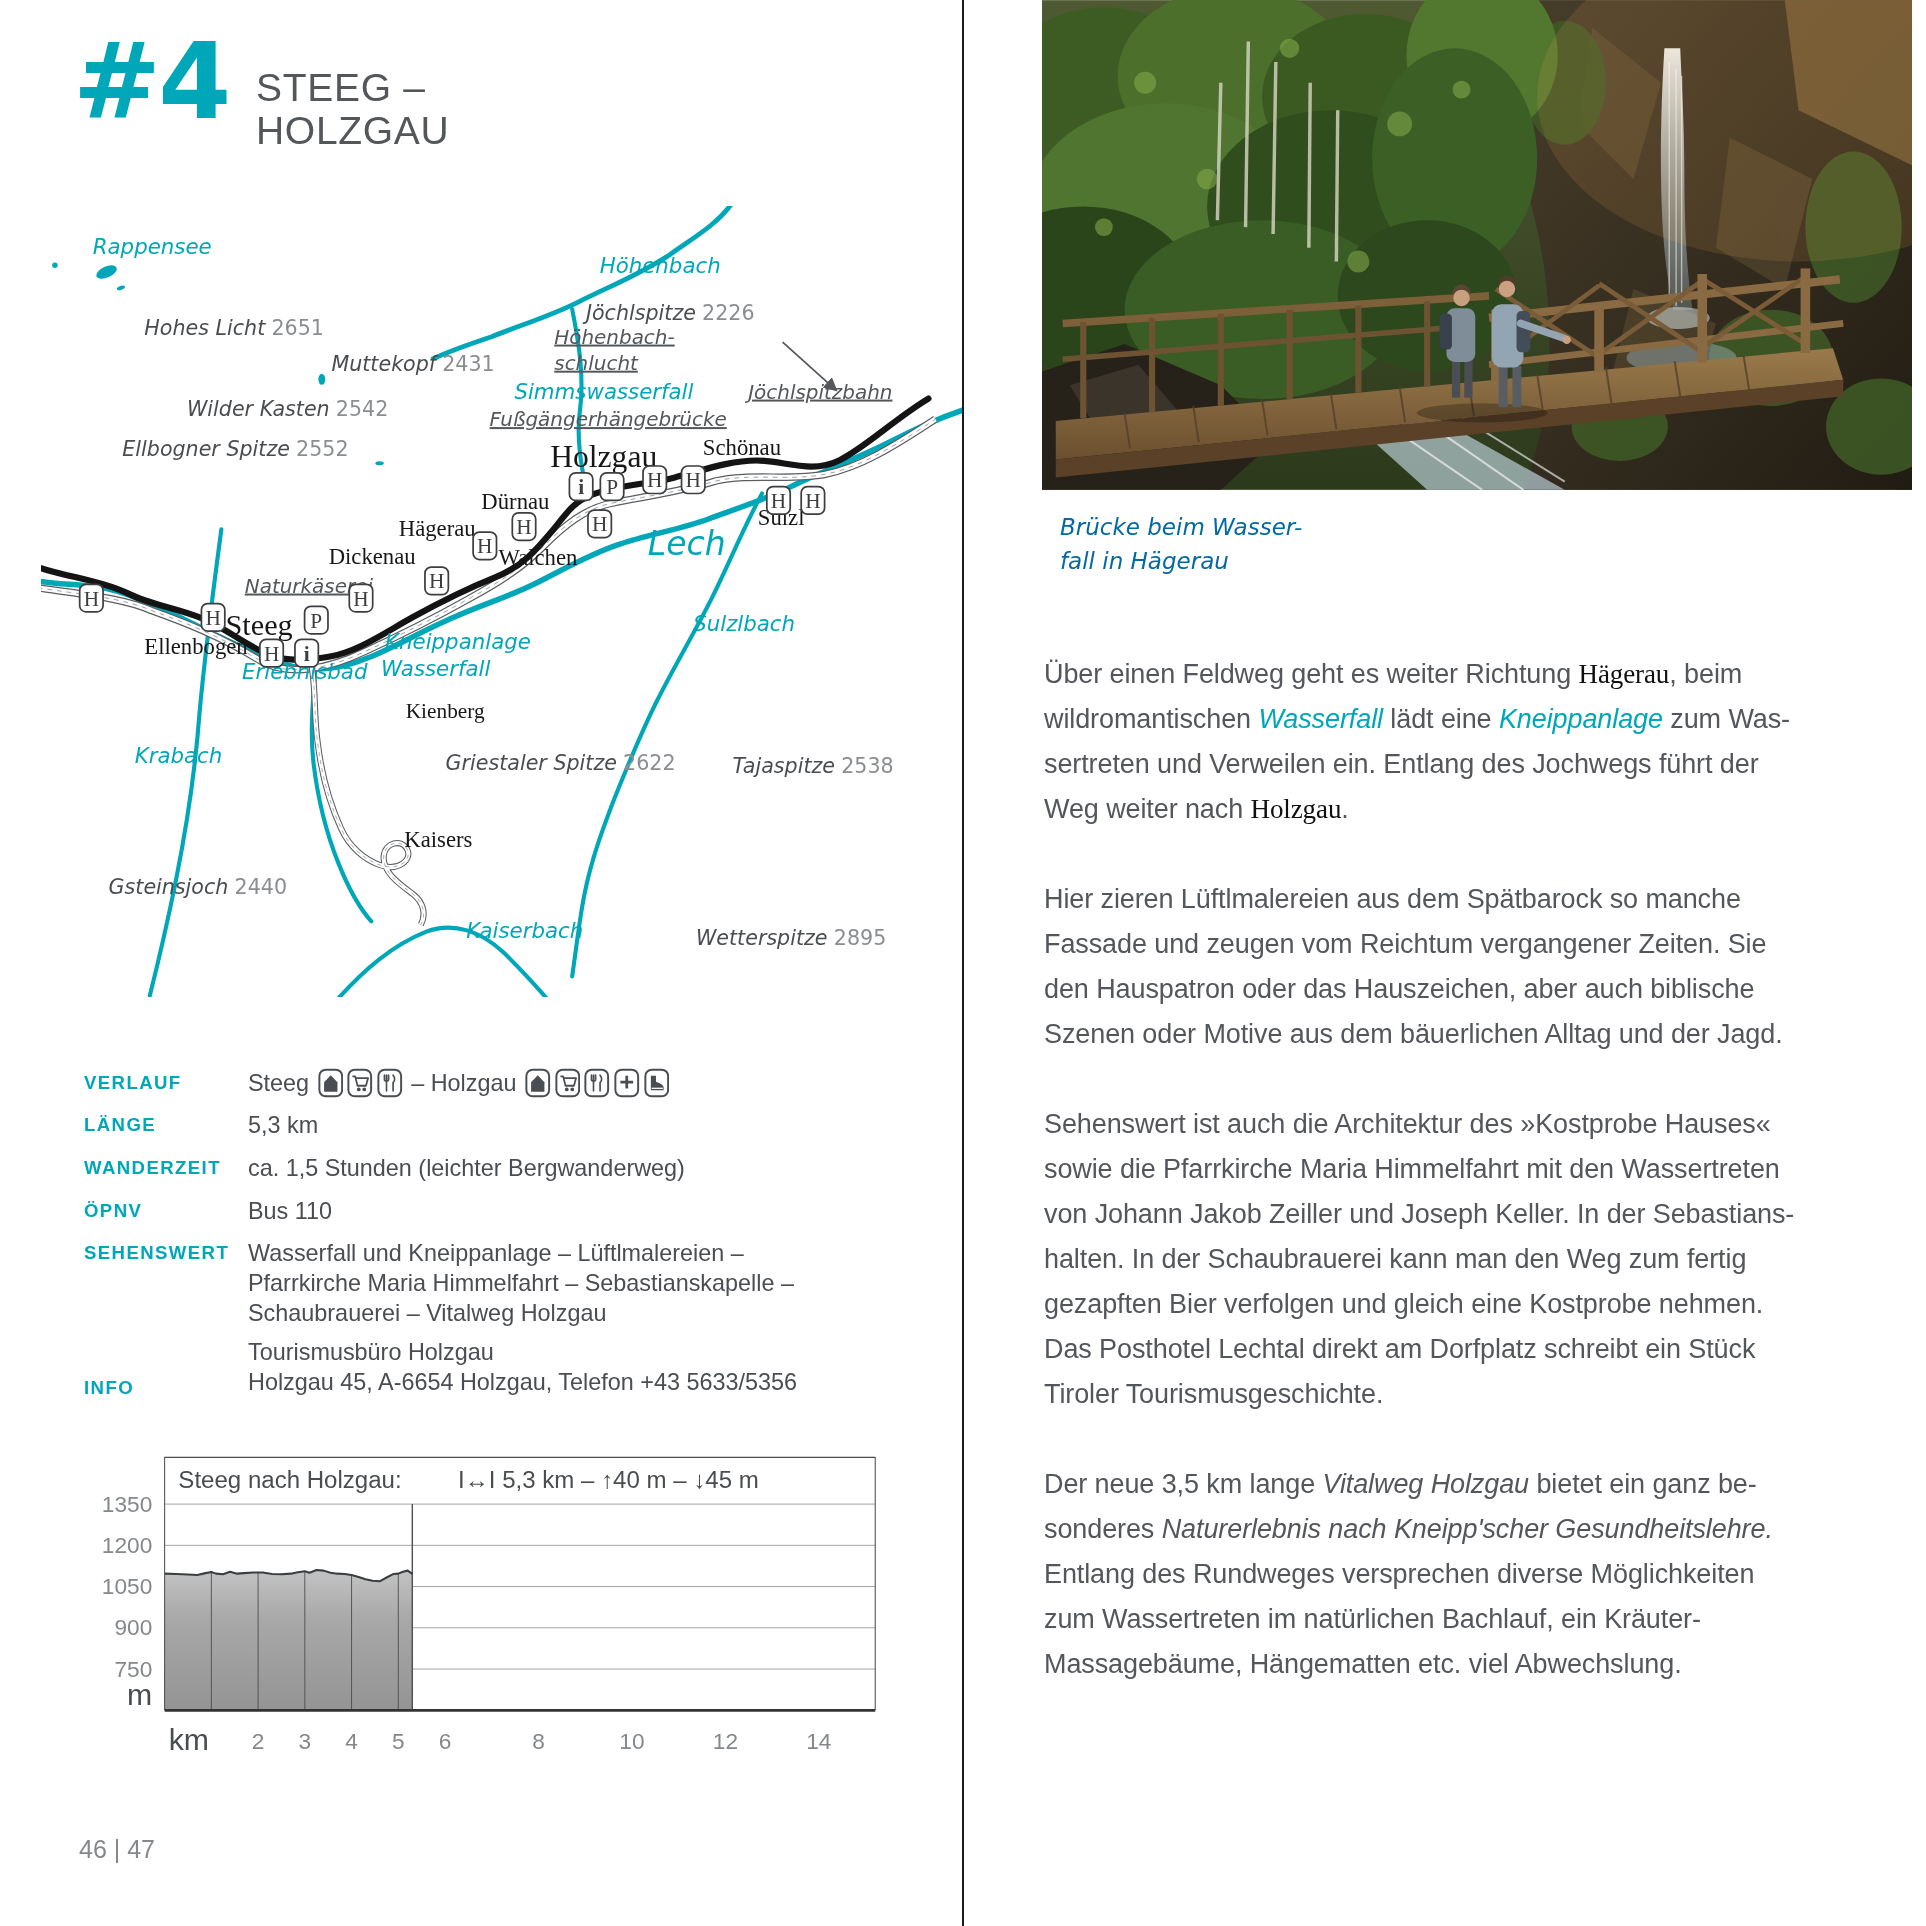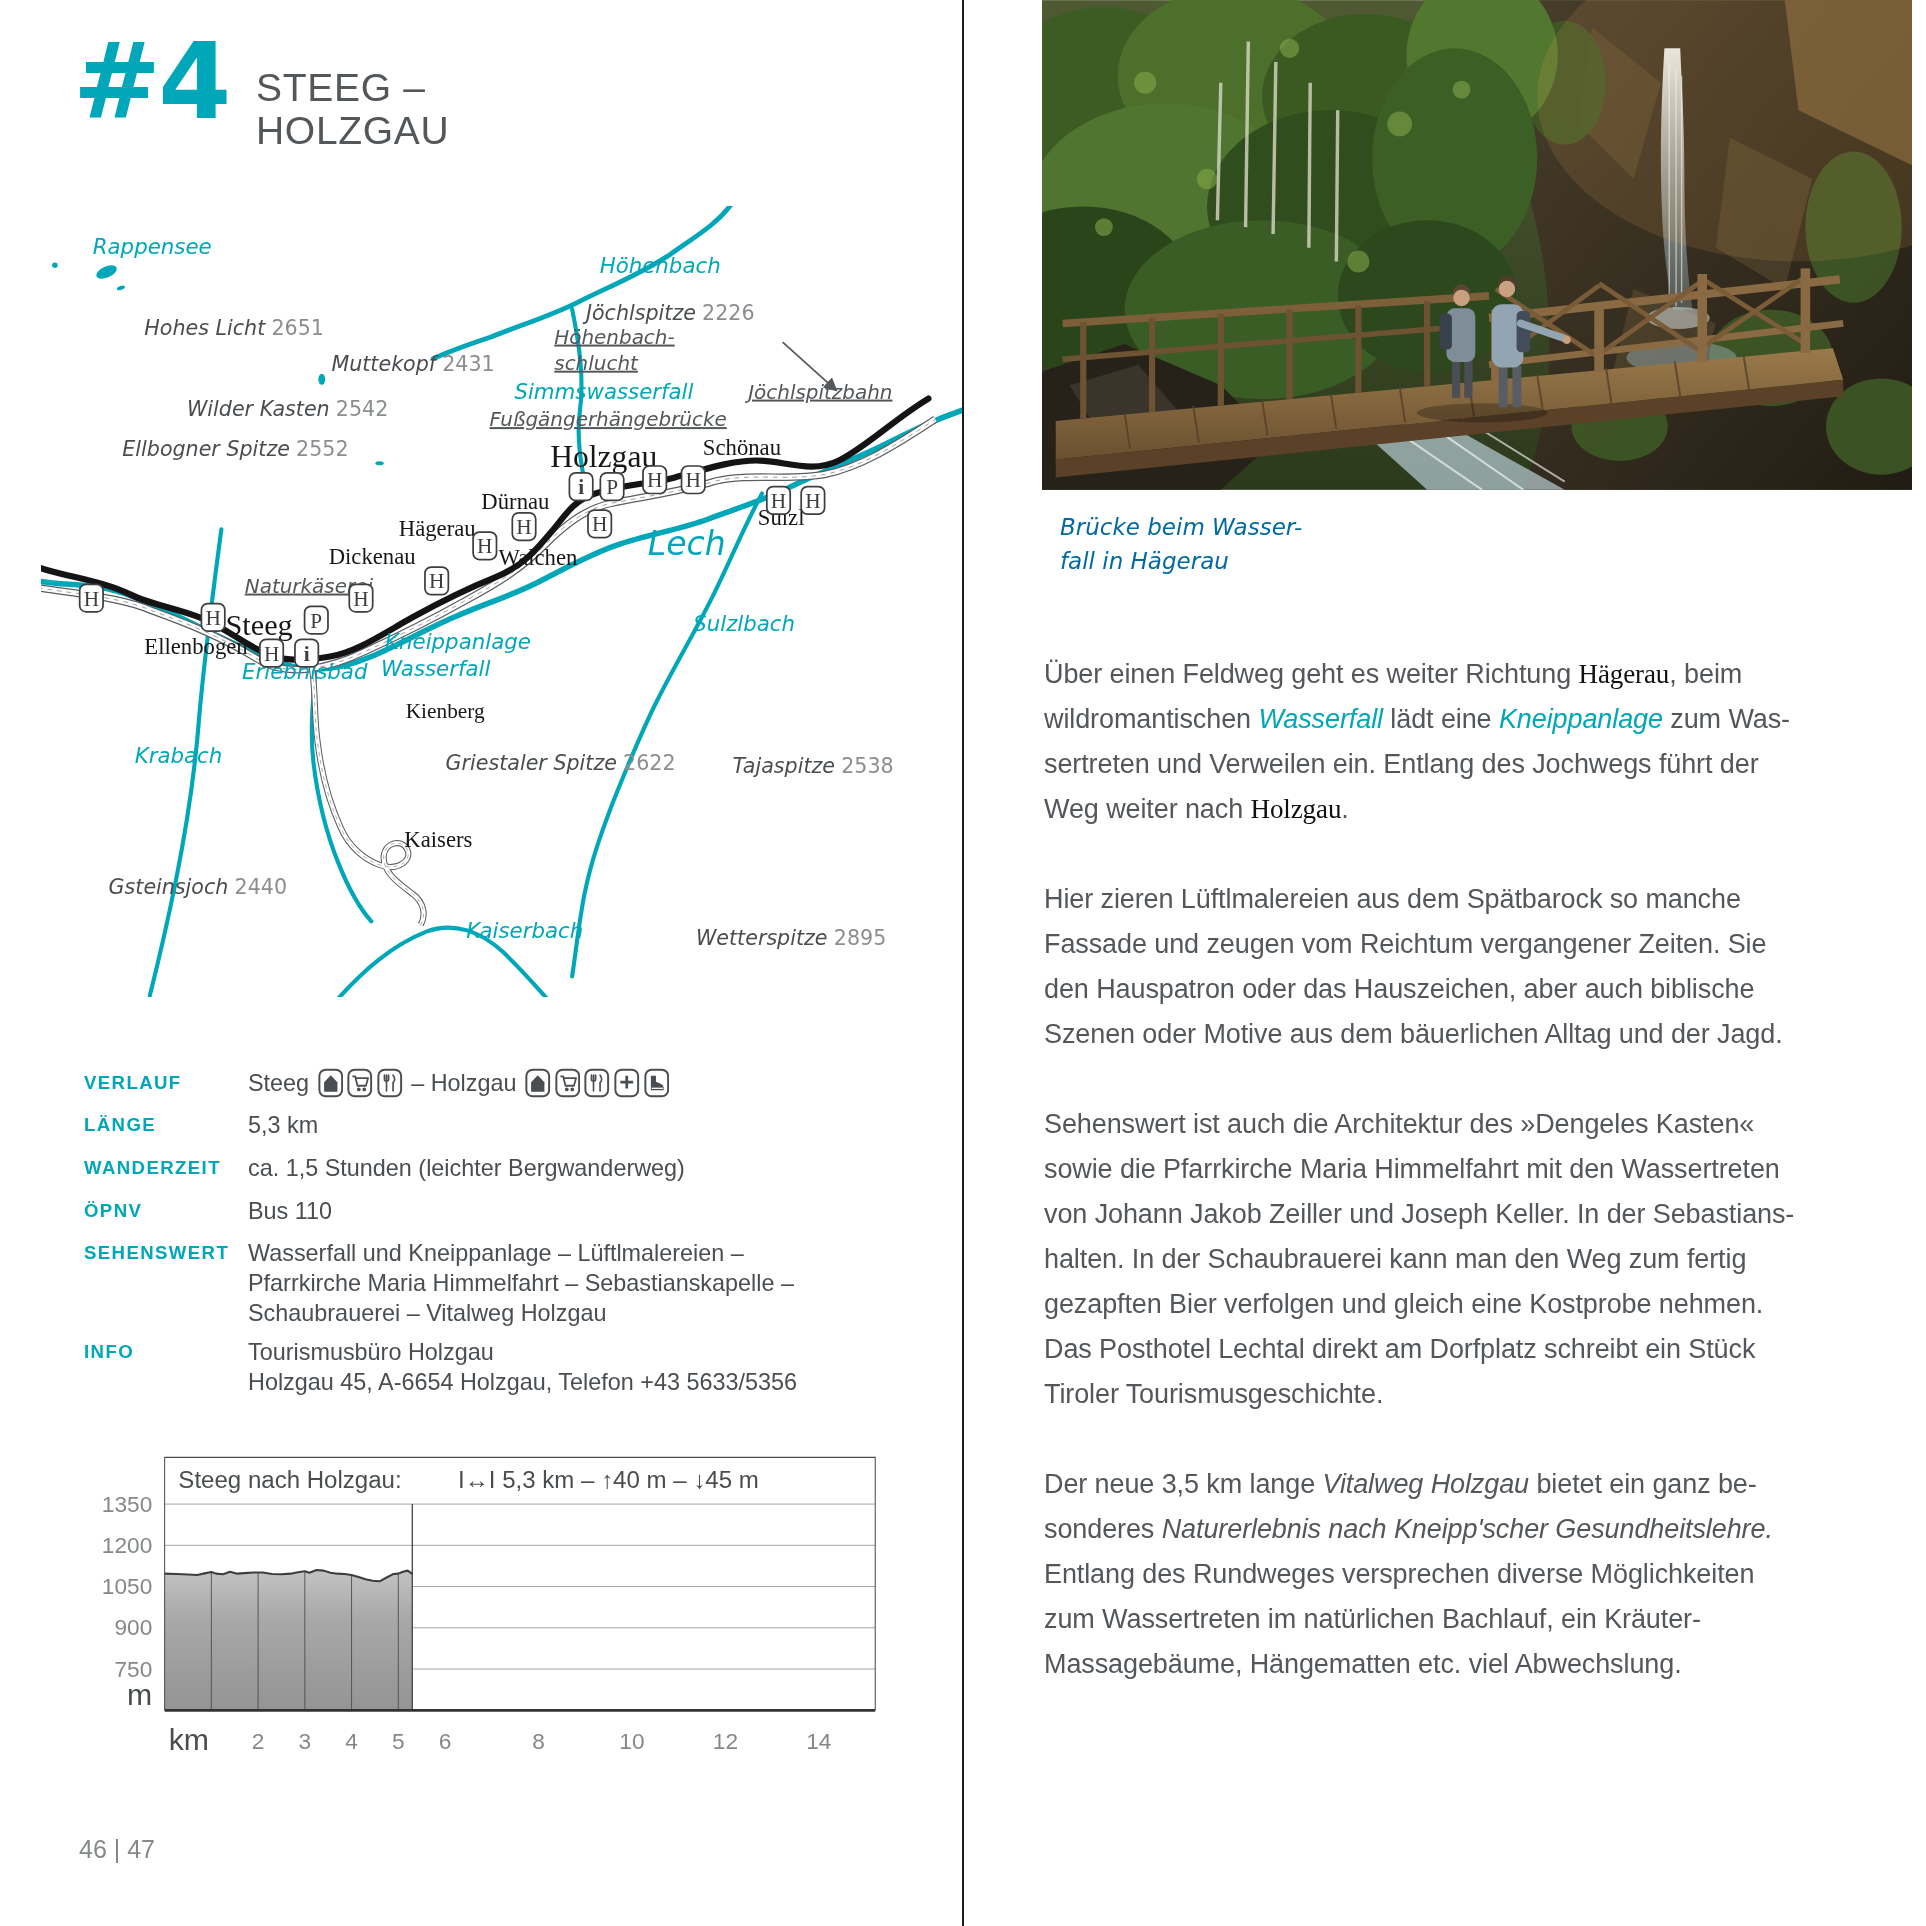--- a/index.html
+++ b/index.html
@@ -221,21 +221,21 @@
           <path d="M7.8 20.4 h11.5" stroke="#fff" stroke-width="1.3"></path>
         </svg></div></div>
     <div class="abs info-label" style="left: 84px; top: 1114px;">LÄNGE</div>
     <div class="abs info-value" style="left: 248px; top: 1110px;"><div>5,3 km</div></div>
     <div class="abs info-label" style="left: 84px; top: 1157px; text-align: center;">WANDERZEIT</div>
     <div class="abs info-value" style="left: 248px; top: 1153px;"><div>ca. 1,5 Stunden (leichter Bergwanderweg)</div></div>
     <div class="abs info-label" style="left: 84px; top: 1200px;">ÖPNV</div>
     <div class="abs info-value" style="left: 248px; top: 1196px;"><div>Bus 110</div></div>
     <div class="abs info-label" style="left: 84px; top: 1242px;">SEHENSWERT</div>
     <div class="abs info-value" style="left: 248px; top: 1238px;"><div>Wasserfall und Kneippanlage – Lüftlmalereien –</div><div>Pfarrkirche Maria Himmelfahrt – Sebastianskapelle –</div><div>Schaubrauerei – Vitalweg Holzgau</div></div>
-    <div class="abs info-label" style="left: 84px; top: 1341px;">INFO</div>
+    <div class="abs info-label" style="left: 84px; top: 1377px;">INFO</div>
     <div class="abs info-value" style="left: 248px; top: 1337px;"><div>Tourismusbüro Holzgau</div><div>Holzgau 45, A-6654 Holzgau, Telefon +43 5633/5356</div></div>
   </div>
 
 <svg class="abs" style="left:83px;top:1445px" width="812" height="323" viewBox="0 0 1180 470" id="chart-svg">
   <defs>
     <linearGradient id="gArea" x1="0" y1="0" x2="0" y2="1">
       <stop offset="0" stop-color="#c3c3c3"></stop>
       <stop offset="0.35" stop-color="#a8a8a8"></stop>
       <stop offset="1" stop-color="#949494"></stop>
     </linearGradient>
@@ -441,21 +441,21 @@
       <div class="line">sertreten und Verweilen ein. Entlang des Jochwegs führt der</div>
       <div class="line">Weg weiter nach <span class="run-sb">Holzgau</span>.</div>
     </div>
     <div class="para">
       <div class="line">Hier zieren Lüftlmalereien aus dem Spätbarock so manche</div>
       <div class="line">Fassade und zeugen vom Reichtum vergangener Zeiten. Sie</div>
       <div class="line">den Hauspatron oder das Hauszeichen, aber auch biblische</div>
       <div class="line">Szenen oder Motive aus dem bäuerlichen Alltag und der Jagd.</div>
     </div>
     <div class="para">
-      <div class="line">Sehenswert ist auch die Architektur des »Dengeles Kasten«</div>
+      <div class="line">Sehenswert ist auch die Architektur des »Kostprobe Hauses«</div>
       <div class="line">sowie die Pfarrkirche Maria Himmelfahrt mit den Wassertreten</div>
       <div class="line">von Johann Jakob Zeiller und Joseph Keller. In der Sebastians-</div>
       <div class="line">halten. In der Schaubrauerei kann man den Weg zum fertig</div>
       <div class="line">gezapften Bier verfolgen und gleich eine Kostprobe nehmen.</div>
       <div class="line">Das Posthotel Lechtal direkt am Dorfplatz schreibt ein Stück</div>
       <div class="line">Tiroler Tourismusgeschichte.</div>
     </div>
     <div class="para">
       <div class="line">Der neue 3,5 km lange <span class="run-i">Vitalweg Holzgau</span> bietet ein ganz be-</div>
       <div class="line">sonderes <span class="run-i">Naturerlebnis nach Kneipp'scher Gesundheitslehre.</span></div>

